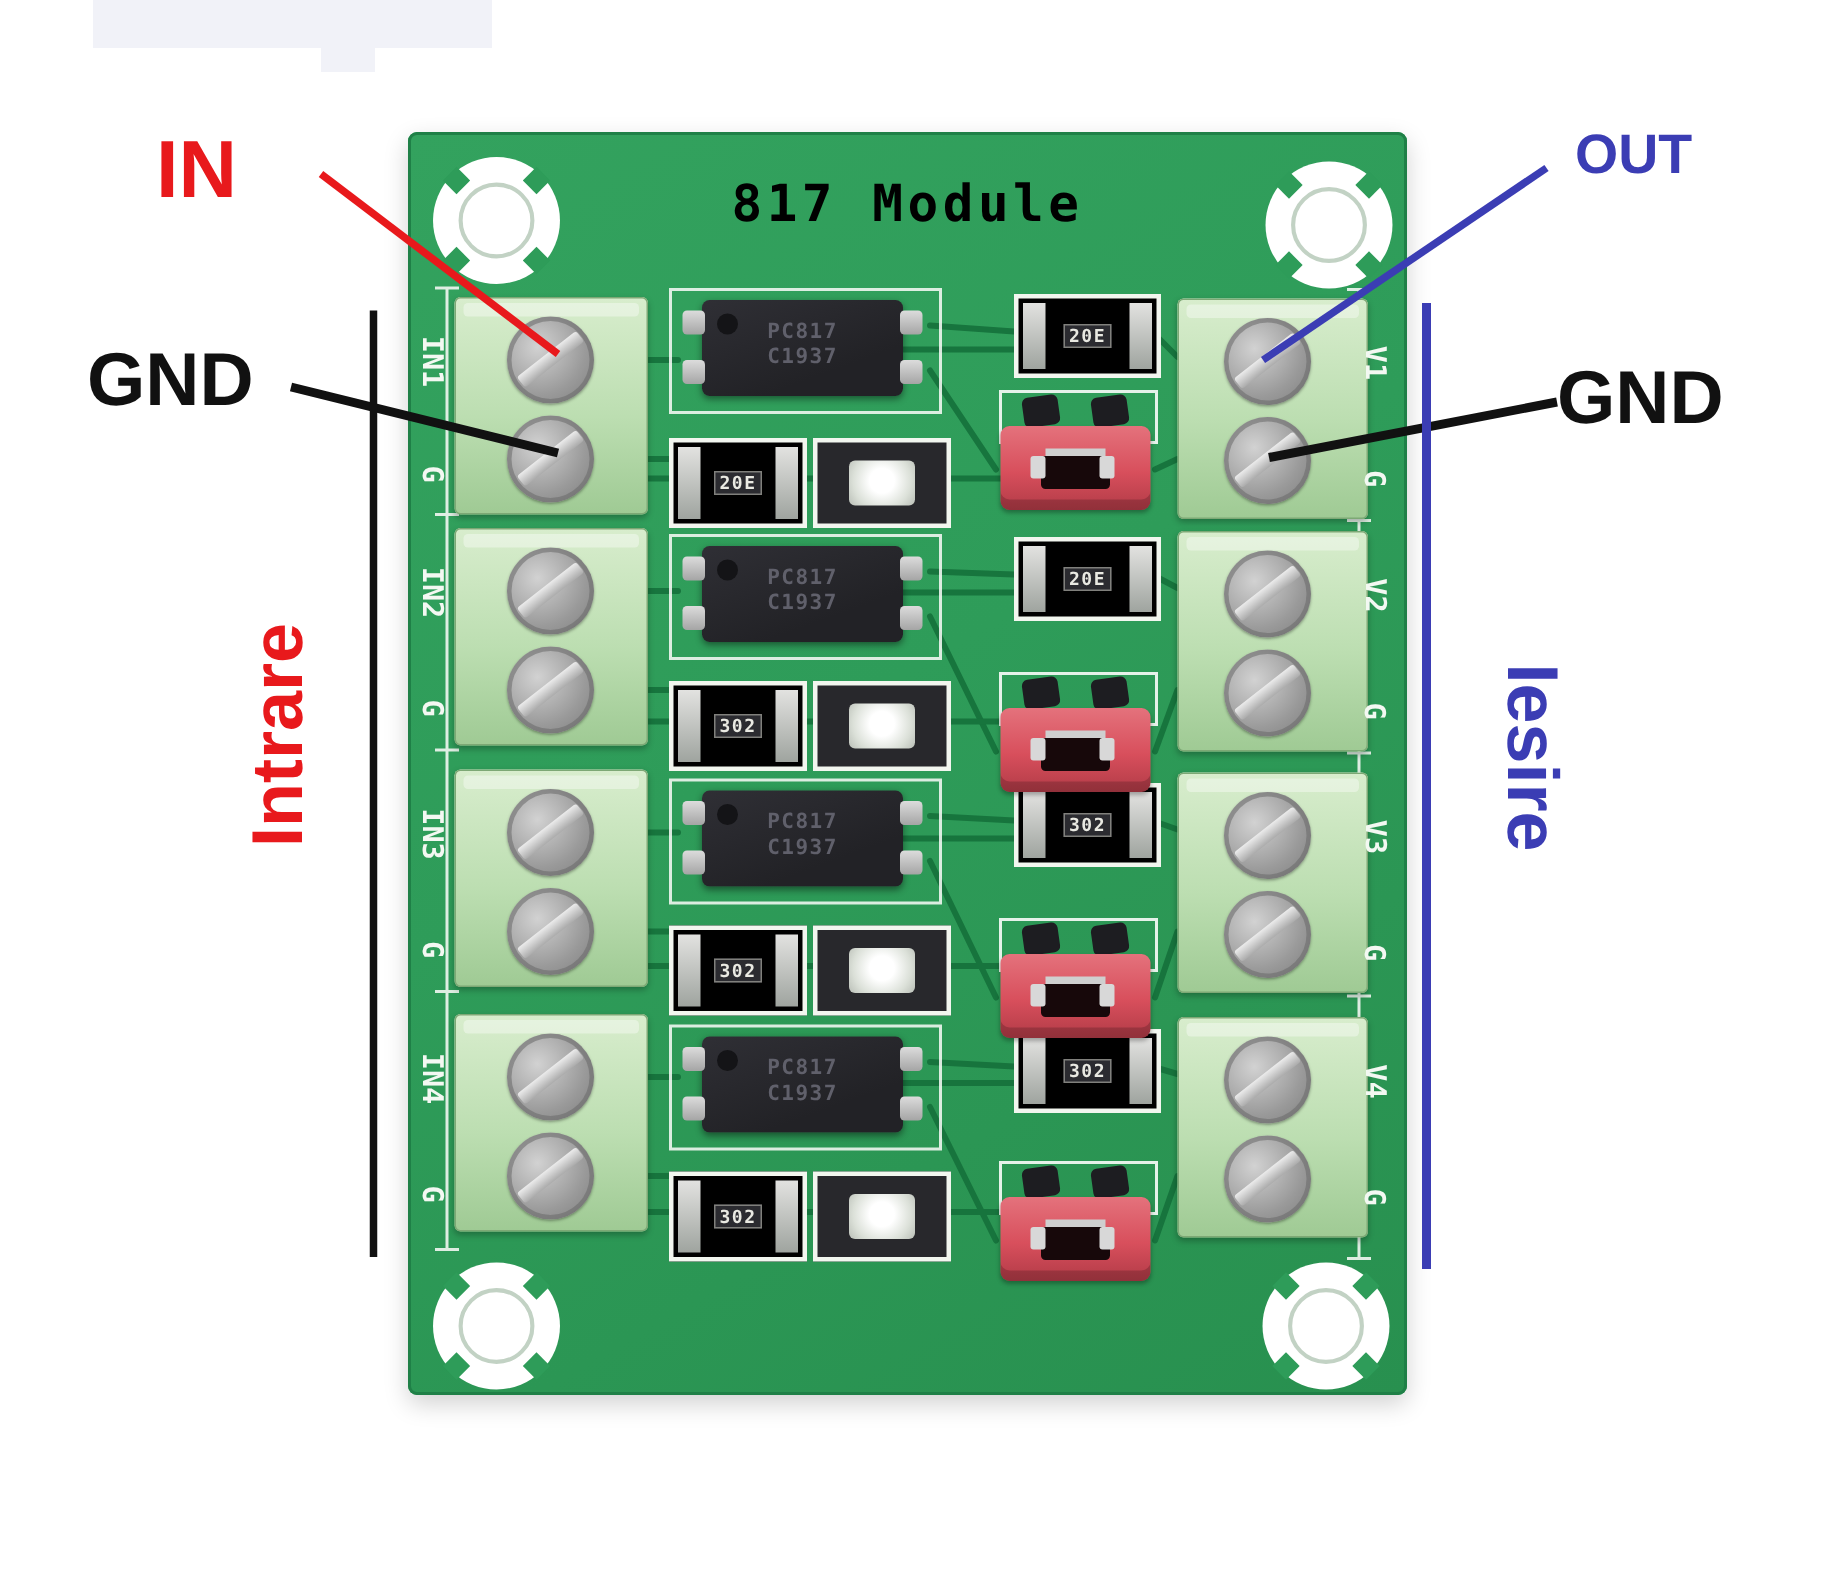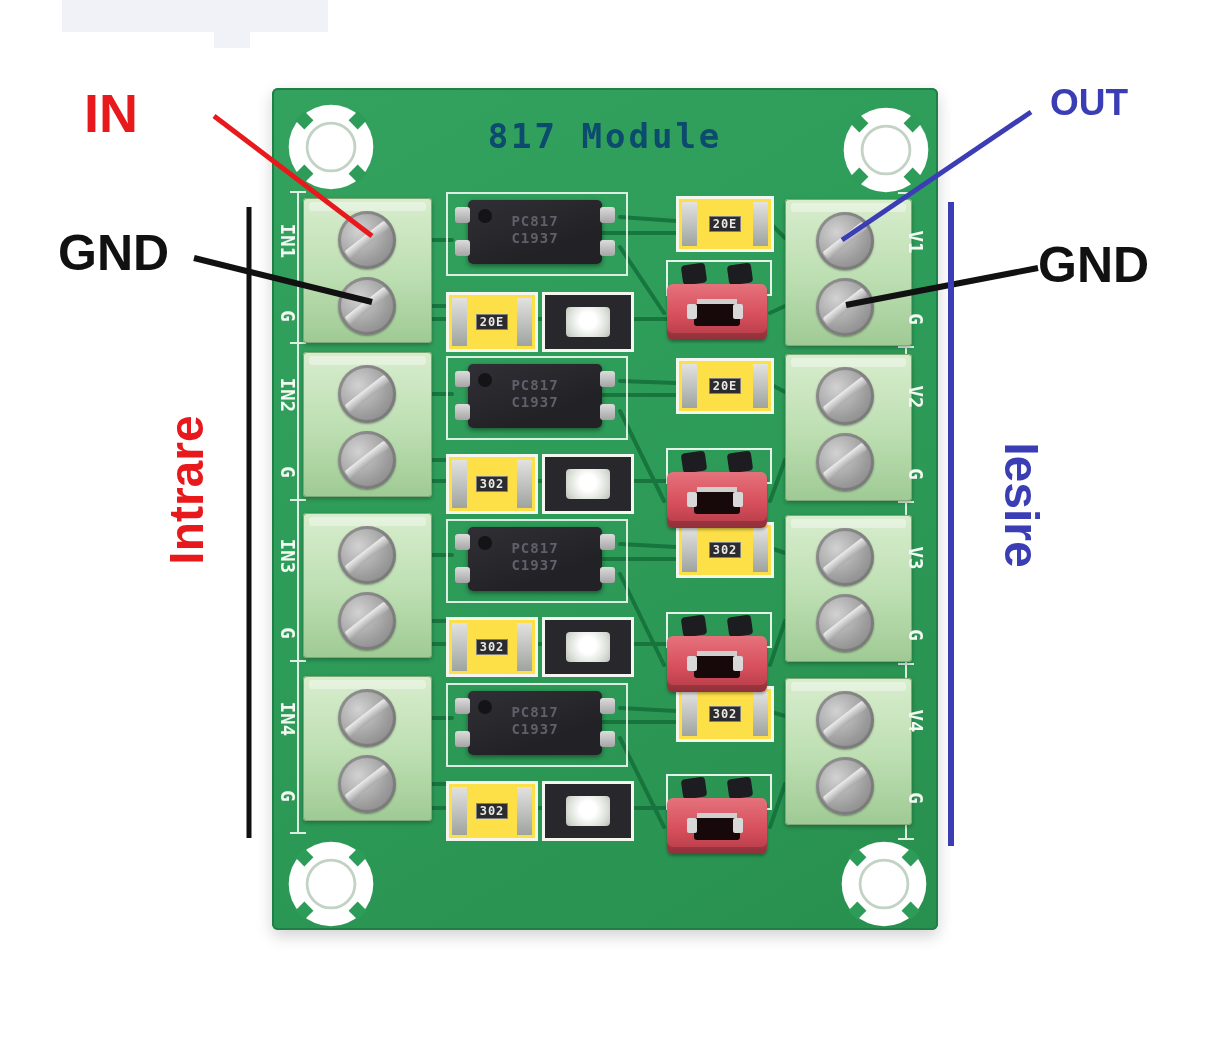--- a/index.html
+++ b/index.html
@@ -11,21 +11,21 @@
   .artifact.a1{left:62px;top:0;width:266px;height:32px;}
   .artifact.a2{left:214px;top:32px;width:36px;height:16px;}
 
   
   #pcb{position:absolute;left:272px;top:88px;width:666px;height:842px;border-radius:6px;
        background:linear-gradient(150deg,#33a25e 0%,#2e9c59 45%,#28904f 100%);
        box-shadow:inset 0 0 0 2px #1f8047, 0 6px 16px rgba(0,0,0,.18);}
   svg.traces{position:absolute;left:272px;top:88px;z-index:2;}
 
   .btitle,.bmodel{position:absolute;left:272px;width:666px;text-align:center;z-index:3;
-       color:#0c4a6e;font-family:"DejaVu Sans Mono",monospace;font-weight:bold;letter-spacing:3px;}
+       color:#000000;font-family:"DejaVu Sans Mono",monospace;font-weight:bold;letter-spacing:3px;}
   .btitle{top:116px;font-size:34px;}
   .bmodel{top:856px;font-size:36px;}
 
   
   .mhole{position:absolute;width:92px;height:92px;z-index:3;}
   .mhole.tl{left:285px;top:101px;} .mhole.tr{left:840px;top:104px;}
   .mhole.bl{left:285px;top:838px;} .mhole.br{left:838px;top:838px;}
 
   
   .term{position:absolute;z-index:4;border-radius:4px;
@@ -71,21 +71,21 @@
         text-align:center;letter-spacing:1px;}
   .ic.i0{top:200px}.ic.i1{top:364px}.ic.i2{top:527px}.ic.i3{top:691px}
   .ic .dimple{position:absolute;left:10px;top:9px;width:14px;height:14px;border-radius:50%;background:#141417;}
   .ic .l1{padding-top:13px;} .ic .l2{padding-top:1px;}
   .ic .pin{position:absolute;width:15px;height:16px;border-radius:3px;
         background:linear-gradient(#dcdcdc,#a5a5a5);z-index:-1;}
   .ic .pl1{left:-13px;top:7px}.ic .pl2{left:-13px;top:40px}
   .ic .pr1{right:-13px;top:7px}.ic .pr2{right:-13px;top:40px}
 
   
-  .smd{position:absolute;z-index:4;border:3px solid #f2f6ef;background:#fde047;
+  .smd{position:absolute;z-index:4;border:3px solid #f2f6ef;background:#000000;
         display:flex;align-items:center;justify-content:center;}
   .smd::before,.smd::after{content:"";position:absolute;top:3px;bottom:3px;width:15px;
         background:linear-gradient(180deg,#e2e2e0,#9fa49f);}
   .smd::before{left:3px}.smd::after{right:3px}
   .smd .mark{position:relative;color:#e9e9e2;background:#2b2b30;border:1px solid #80807c;
         font-family:"DejaVu Sans Mono",monospace;font-weight:bold;font-size:12px;
         padding:0 3px;letter-spacing:1px;z-index:1;}
   .rtop{left:676px;width:92px;height:50px;}
   .rtop.i0{top:196px}.rtop.i1{top:358px}.rtop.i2{top:522px}.rtop.i3{top:686px}
   .rmid{left:446px;width:86px;height:54px;}
@@ -110,21 +110,21 @@
         box-shadow:inset 0 -7px 0 rgba(0,0,0,.18), 0 2px 3px rgba(0,0,0,.3);}
   .jmp .body::before{content:"";position:absolute;left:50%;top:55%;transform:translate(-50%,-50%);
         width:46px;height:22px;background:#17080a;border-radius:3px;
         box-shadow:0 -8px 0 -3px #cfcfcf;}
   .jmp .body::after{content:"";position:absolute;left:20px;top:20px;width:10px;height:15px;
         background:#d8d8d8;border-radius:2px;box-shadow:46px 0 0 #d8d8d8;}
 
   
   svg.ann{position:absolute;left:0;top:0;z-index:10;pointer-events:none;}
   .ann-label{position:absolute;z-index:11;font-weight:bold;white-space:nowrap;}
-  .lbl-in{left:84px;top:82px;font-size:54px;}
+  .lbl-in{left:104px;top:82px;font-size:54px;}
   .lbl-gnd-left{left:58px;top:224px;font-size:50px;}
   .lbl-out{left:1050px;top:82px;font-size:37px;}
   .lbl-gnd-right{left:1038px;top:236px;font-size:50px;}
   .lbl-intrare{left:186px;top:490px;font-size:48px;transform:translate(-50%,-50%) rotate(-90deg);}
   .lbl-iesire{left:1021px;top:505px;font-size:48px;transform:translate(-50%,-50%) rotate(90deg);}
 </style>
 </head>
 <body>
 
 <div id="stage">

